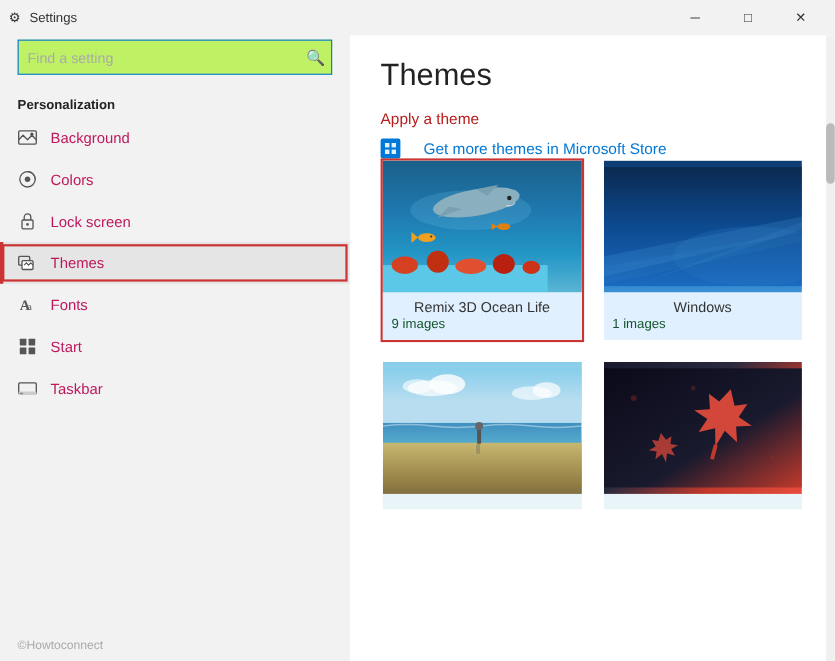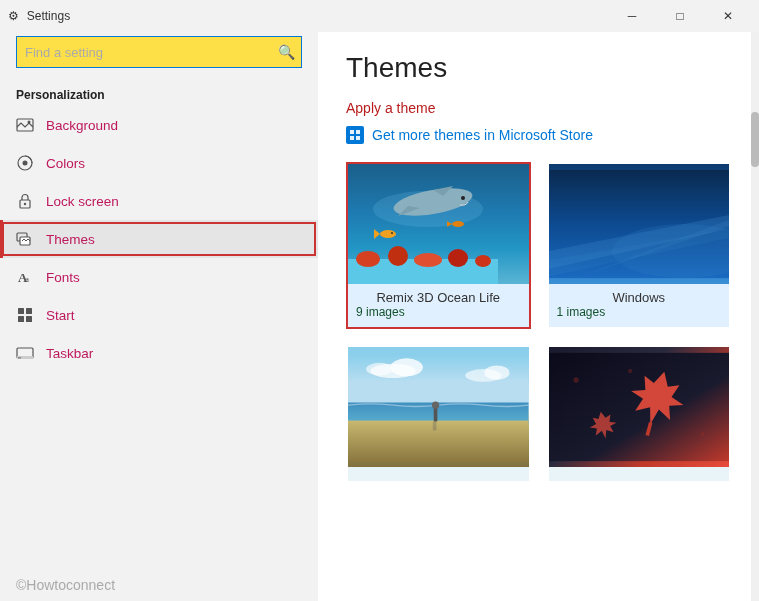--- a/index.html
+++ b/index.html
@@ -60,21 +60,21 @@
     .search-box {
       margin: 4px 16px 12px 16px;
       position: relative;
       display: flex;
       align-items: center;
     }
     .search-box input {
       width: 100%;
       height: 32px;
       border: 1.5px solid #0078d7;
-      background: #fde047;
+      background: #bef264;
       padding: 0 32px 0 8px;
       font-size: 13px;
       outline: none;
       color: #333;
     }
     .search-box input::placeholder { color: #aaa; }
     .search-icon-btn {
       position: absolute;
       right: 6px;
       background: none;
@@ -127,21 +127,21 @@
       left: 2px;
       top: 2px;
       right: 2px;
       bottom: 2px;
       border: 2px solid #cc3333;
       pointer-events: none;
     }
     .sidebar-footer {
       margin-top: auto;
       padding: 8px 16px;
-      font-size: 14px;
+      font-size: 11px;
       color: #aaa;
     }
 
     
     .content {
       flex: 1;
       background: white;
       padding: 20px 28px;
       overflow-y: auto;
       position: relative;
@@ -154,25 +154,24 @@
     }
     .apply-label {
       font-size: 14px;
       color: #b91c1c;
       margin-bottom: 10px;
       font-weight: 400;
     }
     .ms-store-link {
       display: flex;
       align-items: center;
-      gap: 8px;
+      gap: 21px;
       color: #0078d7;
       font-size: 14px;
       cursor: pointer;
-      margin-bottom: 18px;
       text-decoration: none;
     }
     .ms-store-icon {
       width: 18px;
       height: 18px;
       background: #0078d7;
       border-radius: 2px;
       display: flex;
       align-items: center;
       justify-content: center;

